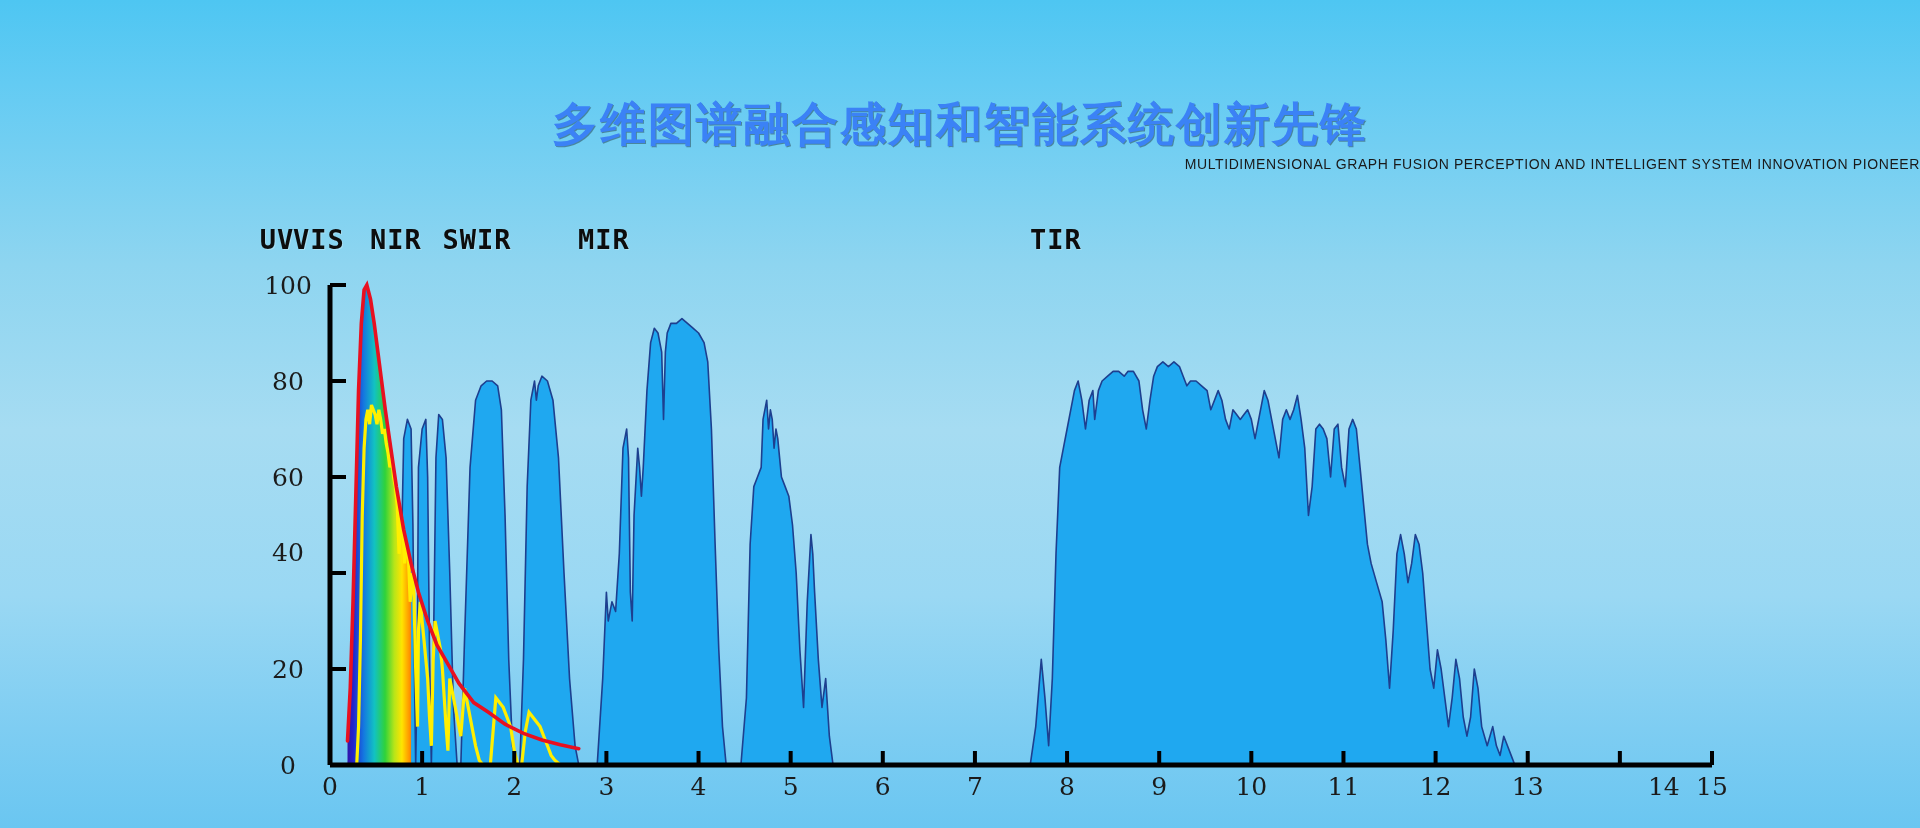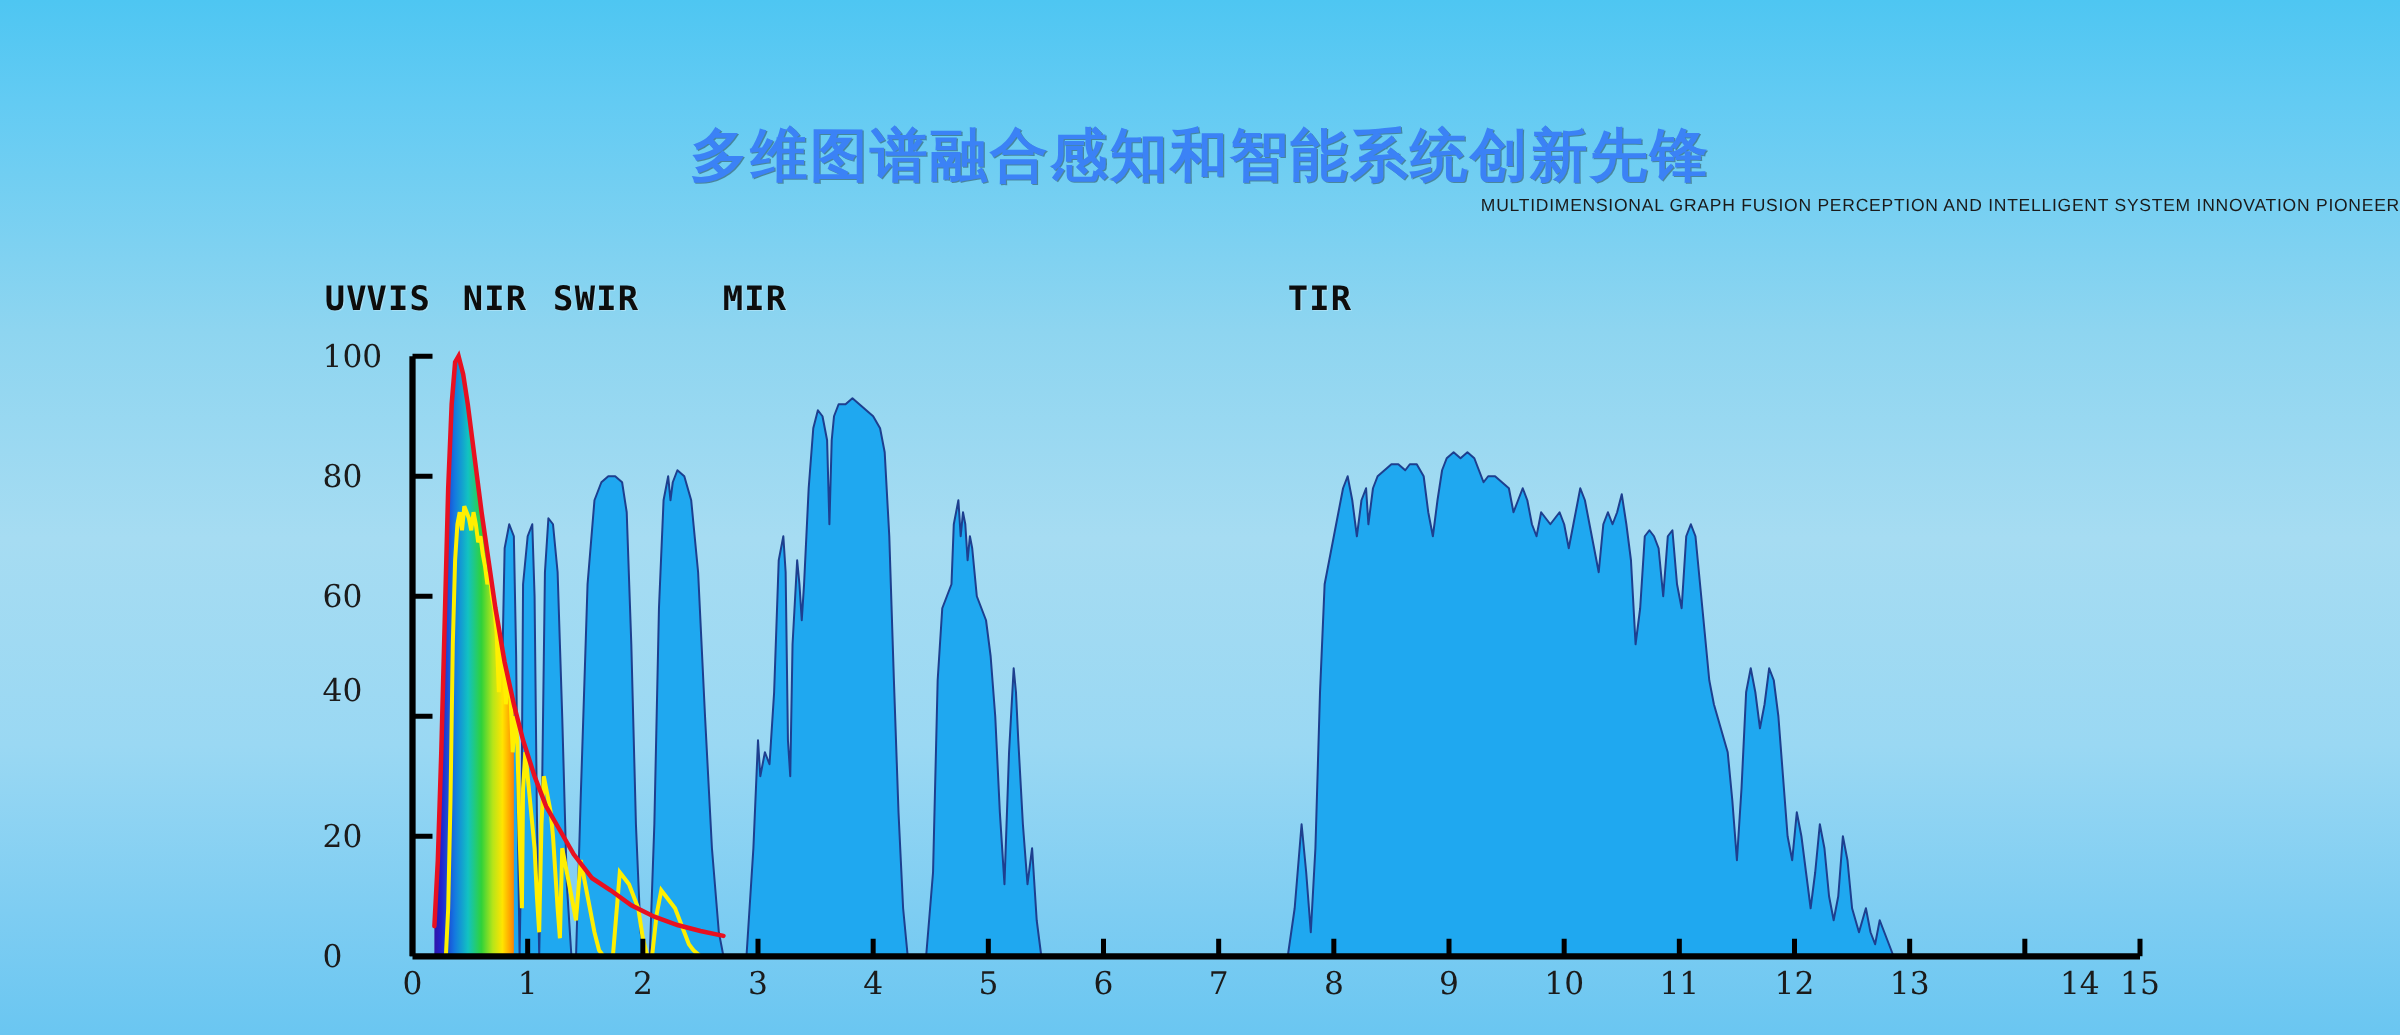--- a/index.html
+++ b/index.html
@@ -54,21 +54,21 @@
     text-shadow:1px 1px 0 rgba(255,255,255,.25);
     top:224px;
     transform:translateX(-50%);
   }
 
   
   .ylab{
     position:absolute;
     font-family:"DejaVu Serif","Liberation Serif",serif;
     font-size:25px;color:#1b1b1b;
-    text-align:left;width:60px;
+    text-align:center;width:60px;
     transform:translateY(-50%);
   }
   .xlab{
     position:absolute;
     font-family:"DejaVu Serif","Liberation Serif",serif;
     font-size:25px;color:#1b1b1b;
     transform:translateX(-50%);
     top:772px;
   }
   svg.plot{position:absolute;left:0;top:0;}

